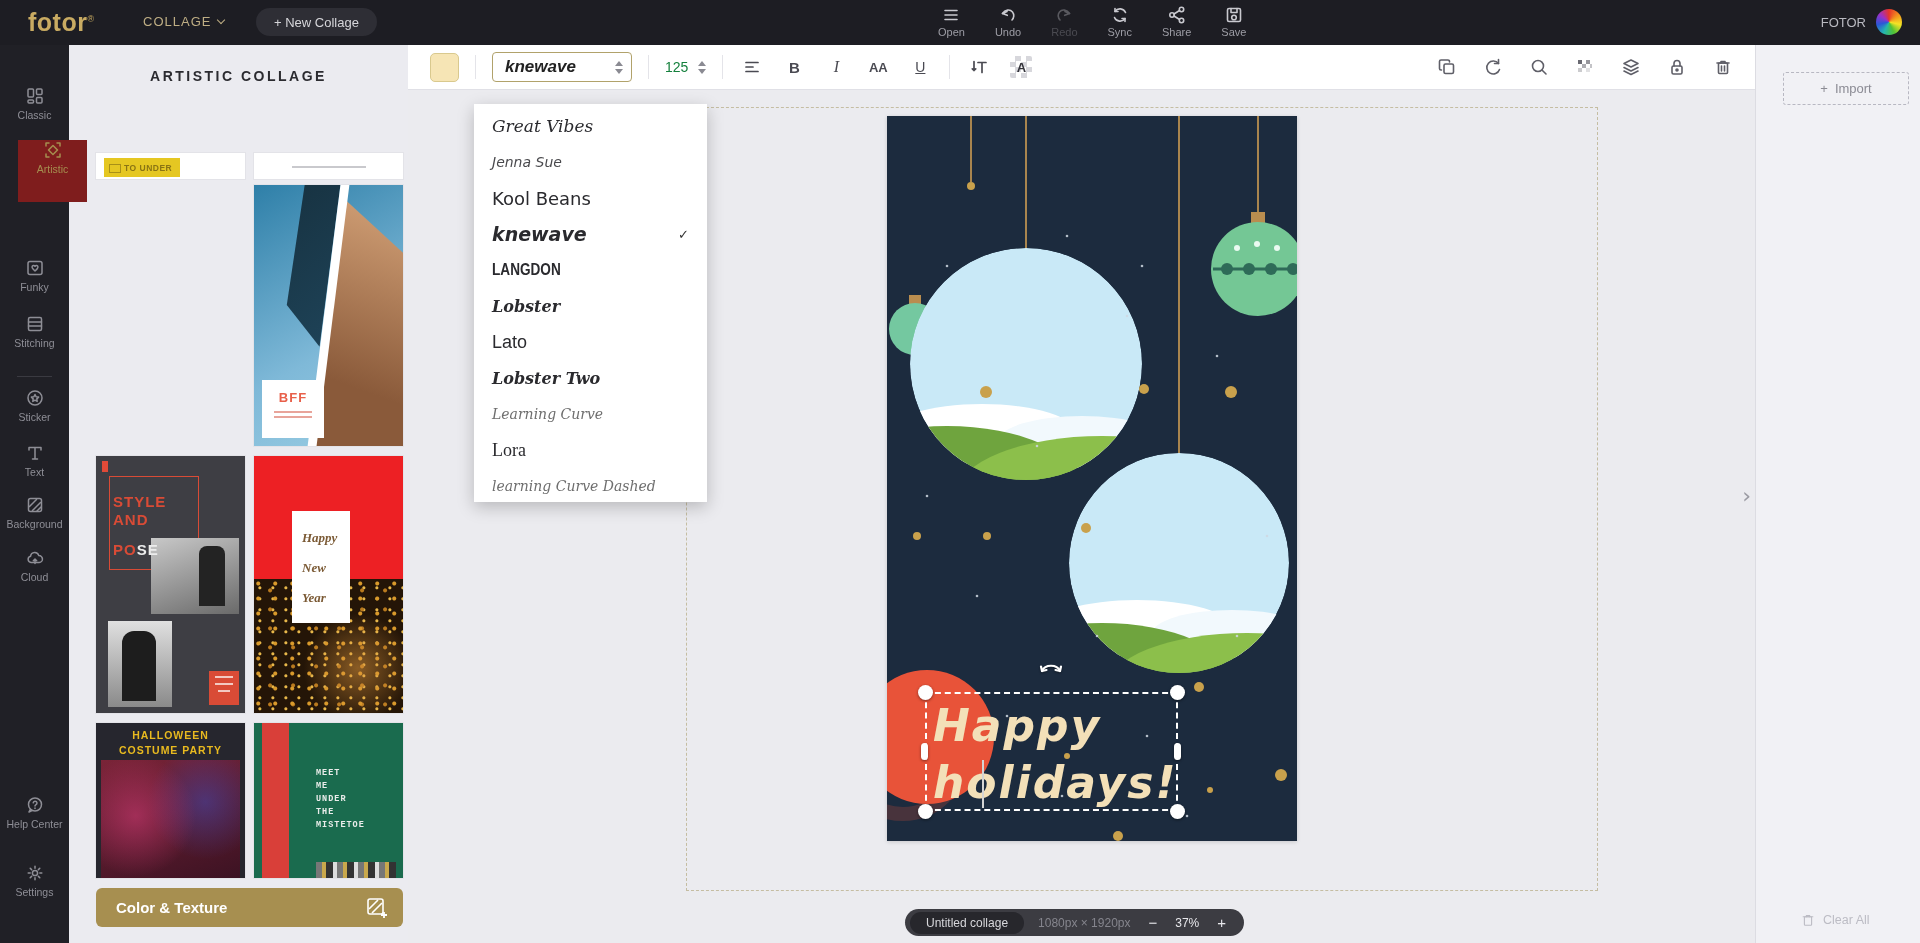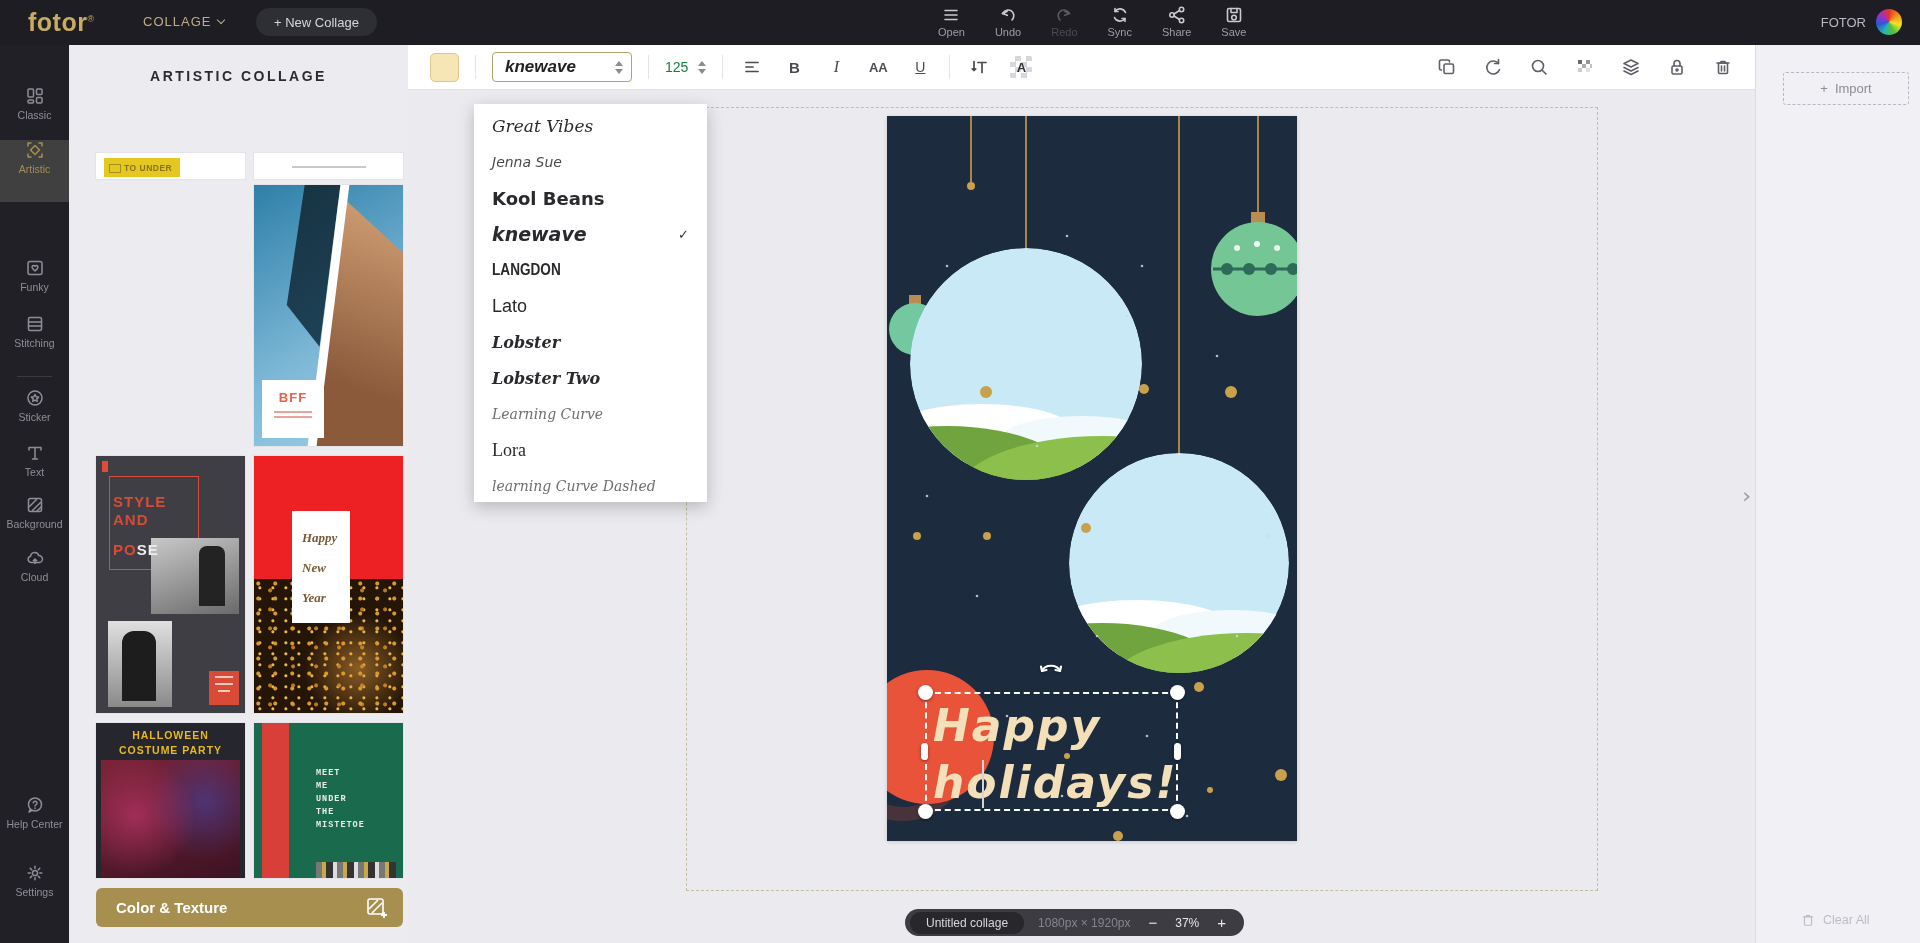--- a/index.html
+++ b/index.html
@@ -19,21 +19,21 @@
   .tb-action svg{stroke:#c9c9cf;fill:none;stroke-width:1.6;stroke-linecap:round;stroke-linejoin:round;}
   .tb-action.disabled{opacity:.35;}
   .account{position:absolute;right:18px;top:9px;display:flex;align-items:center;gap:10px;}
   .account-name{color:#b9b9c0;font-size:13px;}
   .avatar{width:26px;height:26px;border-radius:50%;background:conic-gradient(#e8332a,#f2901e,#f5e324,#52c234,#25b8ad,#2b57d8,#9a30c9,#e8332a);}
 
   
   .rail{position:absolute;left:0;top:45px;width:69px;height:898px;background:#202026;z-index:30;}
   .rail-item{position:absolute;left:0;width:69px;height:52px;display:flex;flex-direction:column;align-items:center;justify-content:flex-start;gap:3px;color:#8e8e96;font-size:10.5px;cursor:pointer;}
   .rail-item svg{stroke:#8e8e96;fill:none;stroke-width:1.5;stroke-linecap:round;stroke-linejoin:round;}
-  .rail-item.active{background:#404040;color:#a58e4f;height:62px;}
+  .rail-item.active{background:#7f1d1d;color:#a58e4f;height:62px;margin-left:18px;}
   .rail-item.active svg{stroke:#a58e4f;}
   .rail-divider{position:absolute;left:17px;top:331px;width:35px;height:1px;background:#3a3a41;}
 
   
   .panel{position:absolute;left:69px;top:45px;width:339px;height:898px;background:#ebebf0;z-index:20;overflow:hidden;}
   .panel-title{position:absolute;left:0;top:23px;width:100%;text-align:center;font-size:14px;font-weight:bold;letter-spacing:2.5px;color:#2b2b30;}
   .ratio-tabs{position:absolute;left:27px;top:70px;width:287px;height:32px;background:#fff;border:1px solid #d6d6dc;display:flex;}
   .ratio-tab{flex:1;display:flex;align-items:center;justify-content:center;font-size:12px;font-weight:bold;letter-spacing:1px;color:#3f3f45;cursor:pointer;}
   .ratio-tab.active{background:#ab9254;color:#fff;}
   .card{position:absolute;background:#fff;overflow:hidden;cursor:pointer;box-shadow:0 0 0 1px rgba(0,0,0,.03);}
@@ -136,21 +136,21 @@
   .handle.side{width:7px;height:17px;border-radius:4px;}
   .rotate-h{position:absolute;left:1037px;top:660px;z-index:15;cursor:pointer;}
   .rotate-h svg{stroke:#fff;fill:none;stroke-width:2.2;stroke-linecap:round;stroke-linejoin:round;filter:drop-shadow(0 1px 1px rgba(0,0,0,.4));}
 
   
   .font-menu{position:absolute;left:474px;top:104px;width:233px;height:398px;background:#fff;box-shadow:0 5px 16px rgba(0,0,0,.22);z-index:45;overflow:hidden;padding-top:4px;}
   .fm-item{height:36px;display:flex;align-items:center;padding:0 18px;color:#2a2a2e;cursor:pointer;}
   .fm-item .check{margin-left:auto;font-size:13px;color:#333;}
   .f-greatvibes{font-family:"DejaVu Serif",serif;font-style:italic;font-size:17px;}
   .f-jennasue{font-family:"DejaVu Sans",sans-serif;font-style:italic;font-size:14px;opacity:.85;}
-  .f-koolbeans{font-family:"DejaVu Sans",sans-serif;font-weight:bold;font-size:18px;}
+  .f-koolbeans{font-family:"DejaVu Sans",sans-serif;font-weight:normal;font-size:18px;}
   .f-knewave{font-family:"DejaVu Sans",sans-serif;font-weight:bold;font-style:italic;font-size:19px;}
   .f-langdon{font-family:"Liberation Sans",sans-serif;font-weight:bold;font-size:17px;}
   .f-langdon span{display:inline-block;transform:scaleX(.8);transform-origin:left;}
   .f-lobster{font-family:"DejaVu Serif",serif;font-weight:bold;font-style:italic;font-size:16px;}
   .f-lato{font-family:"Liberation Sans",sans-serif;font-size:18px;}
   .f-learning{font-family:"DejaVu Serif",serif;font-style:italic;font-size:14px;color:#6e6e6e;}
   .f-lora{font-family:"Liberation Serif",serif;font-size:18px;}
 
   
   .statusbar{position:absolute;left:905px;top:909px;height:27px;background:#3c3c42;border-radius:14px;display:flex;align-items:center;padding:0 14px 0 5px;gap:14px;z-index:30;justify-content:center;}
@@ -597,22 +597,22 @@
     <div class="fm-item f-greatvibes">Great Vibes</div>
     <div class="fm-item f-jennasue">Jenna Sue</div>
     <div class="fm-item f-koolbeans">Kool Beans</div>
     <div class="fm-item f-knewave">
         <span>knewave</span>
         <span class="check">✓</span>
       </div>
     <div class="fm-item f-langdon">
         <span>LANGDON</span>
       </div>
+    <div class="fm-item f-lobster">Lobster</div>
     <div class="fm-item f-lato">Lato</div>
-    <div class="fm-item f-lobster">Lobster</div>
     <div class="fm-item f-lobster">Lobster Two</div>
     <div class="fm-item f-learning">Learning Curve</div>
     <div class="fm-item f-lora">Lora</div>
     <div class="fm-item f-learning">learning Curve Dashed</div>
   </div>
 
   <div class="statusbar">
     <div class="doc-pill">Untitled collage</div>
     <div class="dims">1080px × 1920px</div>
     <div class="zbtn">−</div>

